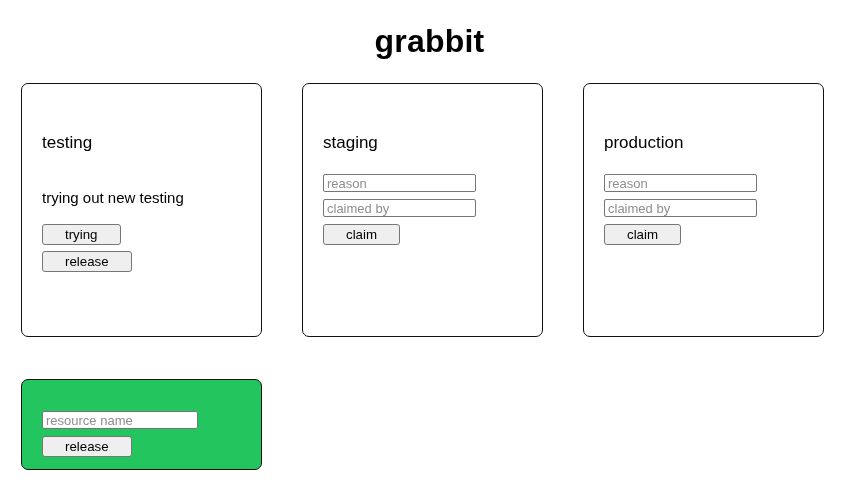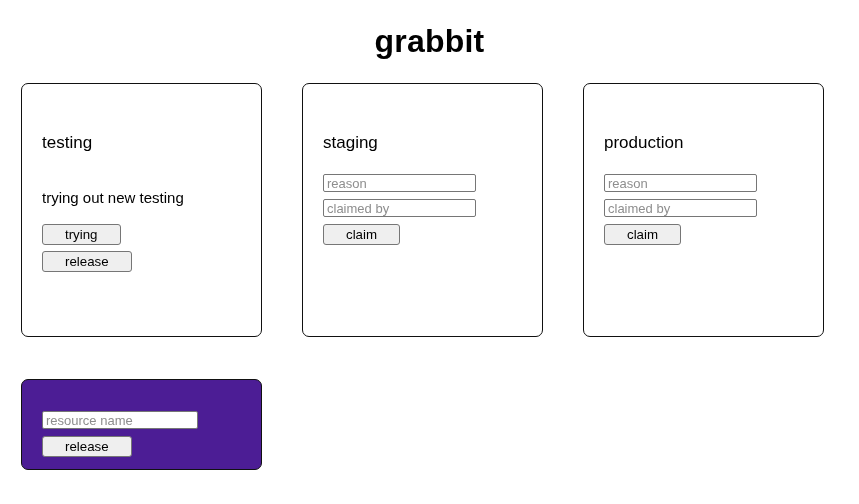--- a/index.html
+++ b/index.html
@@ -114,21 +114,21 @@
     padding-left: 21px;
     padding-top: 42px;
   }
 
   .create-card {
     width: 241px;
     height: 91px;
     box-sizing: border-box;
     border: 1px solid #111111;
     border-radius: 7px;
-    background: #4c1d95;
+    background: #22c55e;
     padding: 20px;
     position: relative;
   }
   .create-card .field-block {
     padding-top: 11px;
   }
 </style>
 </head>
 <body>
 

